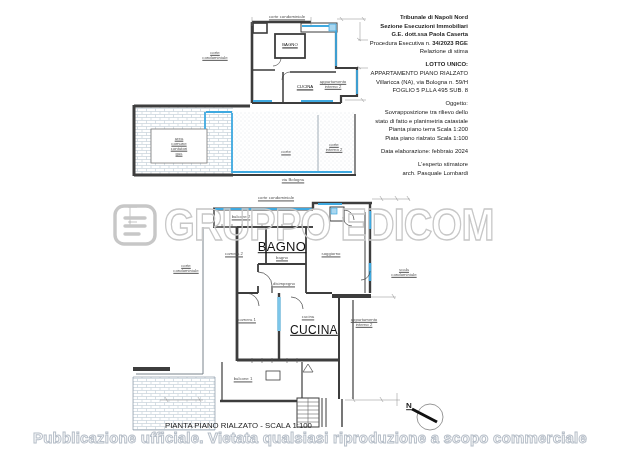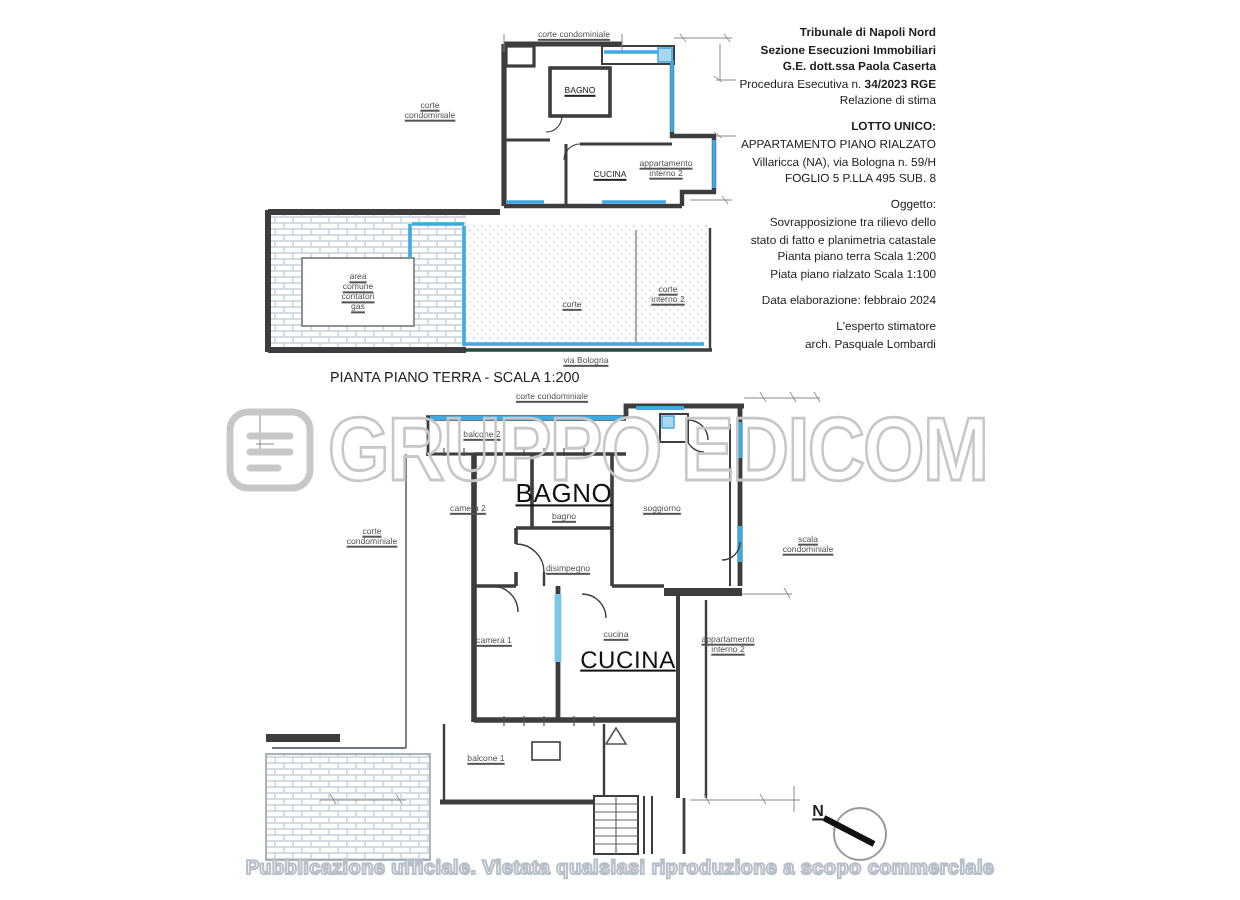--- a/index.html
+++ b/index.html
@@ -23,21 +23,21 @@
   .caption{position:absolute;font-size:7.2px;color:#222;white-space:nowrap;z-index:2;}
   .caption2{font-size:7.8px;}
   
   .wm{position:absolute;left:164px;top:199px;z-index:3;pointer-events:none;}
   .wm-text{font-size:45px;font-weight:bold;letter-spacing:-1px;color:transparent;
            -webkit-text-stroke:1.4px #c7c7c7;transform:scaleX(.88);transform-origin:left top;
            white-space:nowrap;}
   .wm-logo{position:absolute;left:112px;top:203px;z-index:3;}
   
   .footer{position:absolute;left:0;right:0;top:429px;text-align:center;z-index:4;
-          font-size:10px;font-weight:bold;color:#fdfdfd;letter-spacing:.2px;
+          font-size:15px;font-weight:bold;color:#fdfdfd;letter-spacing:.2px;
           -webkit-text-stroke:1px #b7bfc9;white-space:nowrap;}
 </style>
 </head>
 <body>
 
 <div class="canvas">
 
   <svg class="plan" width="620" height="450" viewBox="0 0 620 450">
     <defs>
       <pattern id="brick" width="9" height="6" patternUnits="userSpaceOnUse">
@@ -199,21 +199,20 @@
       <span class="ln">comune</span>
       <span class="ln">contatori</span>
       <span class="ln">gas</span>
     </span>
   <span class="lbl" style="left:286px;top:152px;">corte</span>
   <span class="lbl" style="left:334px;top:147px;">
       <span class="ln">corte</span>
       <span class="ln">interno 2</span>
     </span>
   <span class="lbl" style="left:293px;top:180px;">via Bologna</span>
-  <span class="caption" style="left:165px;top:184px;">PIANTA PIANO TERRA - SCALA 1:200</span>
 
   <span class="lbl" style="left:276px;top:198px;">corte condominiale</span>
   <span class="lbl" style="left:241px;top:217px;">balcone 2</span>
   <span class="lbl" style="left:234px;top:254px;">camera 2</span>
   <span class="lbl lbl-big" style="left:282px;top:247px;">BAGNO</span>
   <span class="lbl" style="left:282px;top:258px;">bagno</span>
   <span class="lbl" style="left:331px;top:254px;">soggiorno</span>
   <span class="lbl" style="left:186px;top:268px;">
       <span class="ln">corte</span>
       <span class="ln">condominiale</span>
@@ -224,20 +223,21 @@
     </span>
   <span class="lbl" style="left:284px;top:284px;">disimpegno</span>
   <span class="lbl" style="left:247px;top:320px;">camera 1</span>
   <span class="lbl" style="left:308px;top:317px;">cucina</span>
   <span class="lbl lbl-big2" style="left:314px;top:330px;">CUCINA</span>
   <span class="lbl" style="left:364px;top:322px;">
       <span class="ln">appartamento</span>
       <span class="ln">interno 2</span>
     </span>
   <span class="lbl" style="left:243px;top:379px;">balcone 1</span>
+  <span class="caption caption2" style="left:165px;top:421px;">PIANTA PIANO RIALZATO - SCALA 1:100</span>
 
   <span class="lbl lbl-n" style="left:409px;top:406px;">N</span>
 
   <svg class="wm-logo" width="48" height="46" viewBox="0 0 48 46">
     <rect x="3" y="3" width="40" height="38" rx="9" fill="none" stroke="#c7c7c7" stroke-width="3.4"></rect>
     <path d="M13,15 H33 M13,23 H33 M13,31 H27" stroke="#c7c7c7" stroke-width="3.4" fill="none" stroke-linecap="round"></path>
   </svg>
   <div class="wm">
     <div class="wm-text">GRUPPO EDICOM</div>
   </div>

